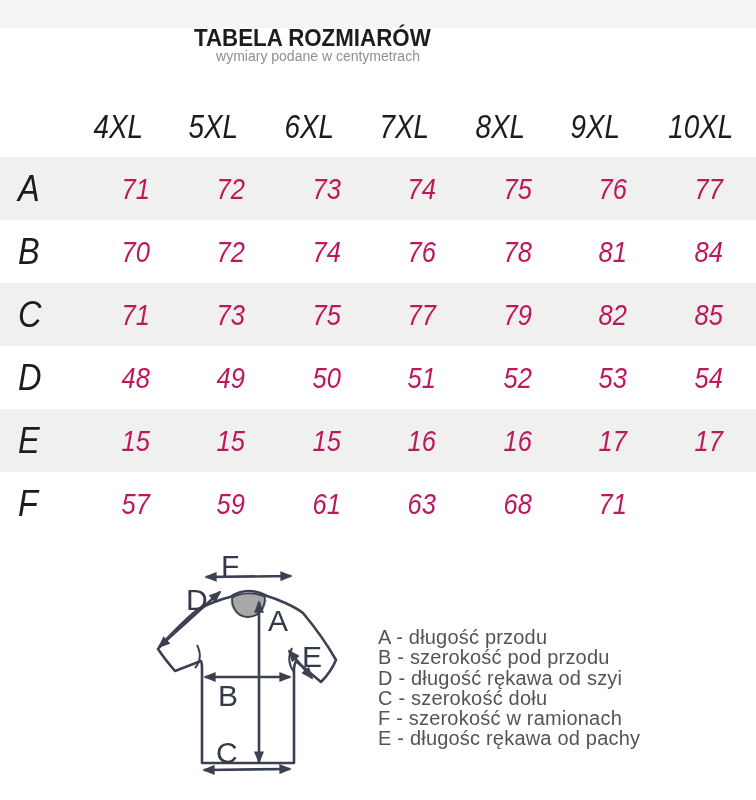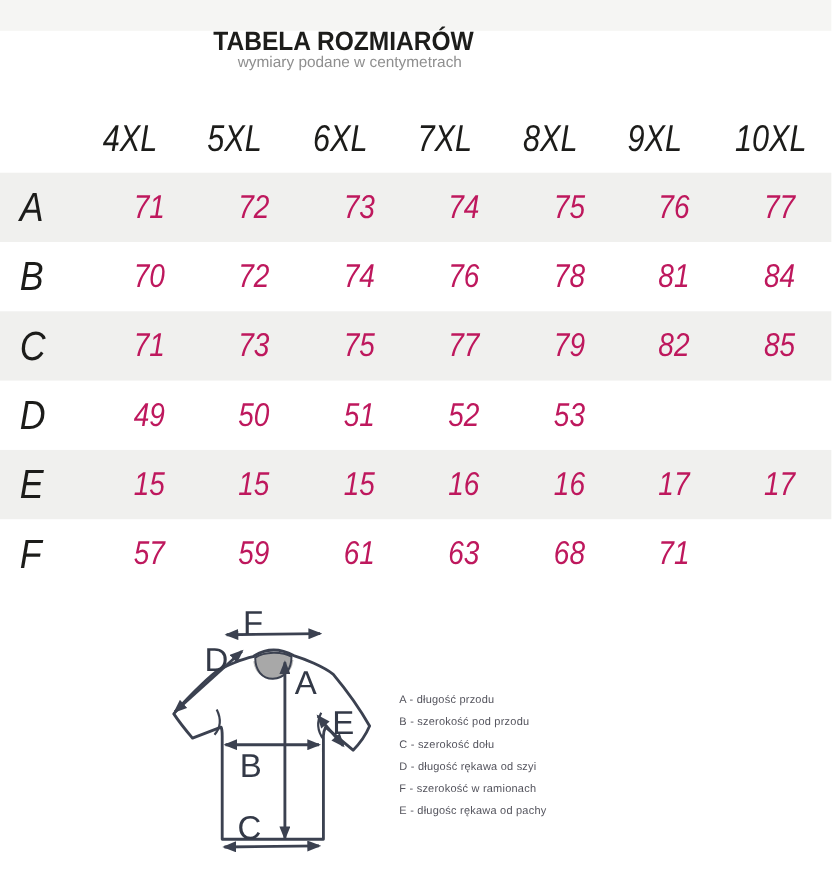--- a/index.html
+++ b/index.html
@@ -32,22 +32,22 @@
   .row-label{
     font-style:italic;font-size:37px;color:#1c1c1a;padding-left:18px;
   }
   .row-label span{display:inline-block;transform:scaleX(.88);transform-origin:left center;}
   .cell{
     text-align:center;font-style:italic;font-size:30px;color:#be185d;
   }
   .cell span{display:inline-block;transform:scaleX(.85);}
   .diagram-svg{position:absolute;left:128px;top:540px;width:250px;height:260px;}
   .legend{
-    position:absolute;left:363px;top:627px;
-    font-size:10px;line-height:20.3px;color:#53535c;letter-spacing:.2px;
+    position:absolute;left:378px;top:627px;
+    font-size:20px;line-height:20.3px;color:#53535c;letter-spacing:.2px;
   }
   .legend div{white-space:nowrap;}
 </style>
 </head>
 <body>
 
 <div class="top-band"></div>
 
 <div class="title">
   <span>TABELA ROZMIARÓW</span>
@@ -94,25 +94,27 @@
     <div class="cell"><span>73</span></div>
     <div class="cell"><span>75</span></div>
     <div class="cell"><span>77</span></div>
     <div class="cell"><span>79</span></div>
     <div class="cell"><span>82</span></div>
     <div class="cell"><span>85</span></div>
   </div>
 
   <div class="t-row">
     <div class="row-label"><span>D</span></div>
+    <div class="cell"><span>48</span></div>
     <div class="cell"><span>49</span></div>
     <div class="cell"><span>50</span></div>
     <div class="cell"><span>51</span></div>
     <div class="cell"><span>52</span></div>
     <div class="cell"><span>53</span></div>
+    <div class="cell"><span>54</span></div>
   </div>
 
   <div class="t-row striped">
     <div class="row-label"><span>E</span></div>
     <div class="cell"><span>15</span></div>
     <div class="cell"><span>15</span></div>
     <div class="cell"><span>15</span></div>
     <div class="cell"><span>16</span></div>
     <div class="cell"><span>16</span></div>
     <div class="cell"><span>17</span></div>
@@ -172,17 +174,17 @@
   <text x="186" y="610" font-size="30" fill="#333947" font-family="Liberation Sans, sans-serif">D</text>
   <text x="268" y="631" font-size="30" fill="#333947" font-family="Liberation Sans, sans-serif">A</text>
   <text x="302" y="667" font-size="30" fill="#333947" font-family="Liberation Sans, sans-serif">E</text>
   <text x="218" y="706" font-size="30" fill="#333947" font-family="Liberation Sans, sans-serif">B</text>
   <text x="216" y="763" font-size="30" fill="#333947" font-family="Liberation Sans, sans-serif">C</text>
 </svg>
 
 <div class="legend">
   <div>A - długość przodu</div>
   <div>B - szerokość pod przodu</div>
+  <div>D - długość rękawa od szyi</div>
   <div>C - szerokość dołu</div>
-  <div>D - długość rękawa od szyi</div>
   <div>F - szerokość w ramionach</div>
   <div>E - długośc rękawa od pachy</div>
 </div>
 
 </body></html>

